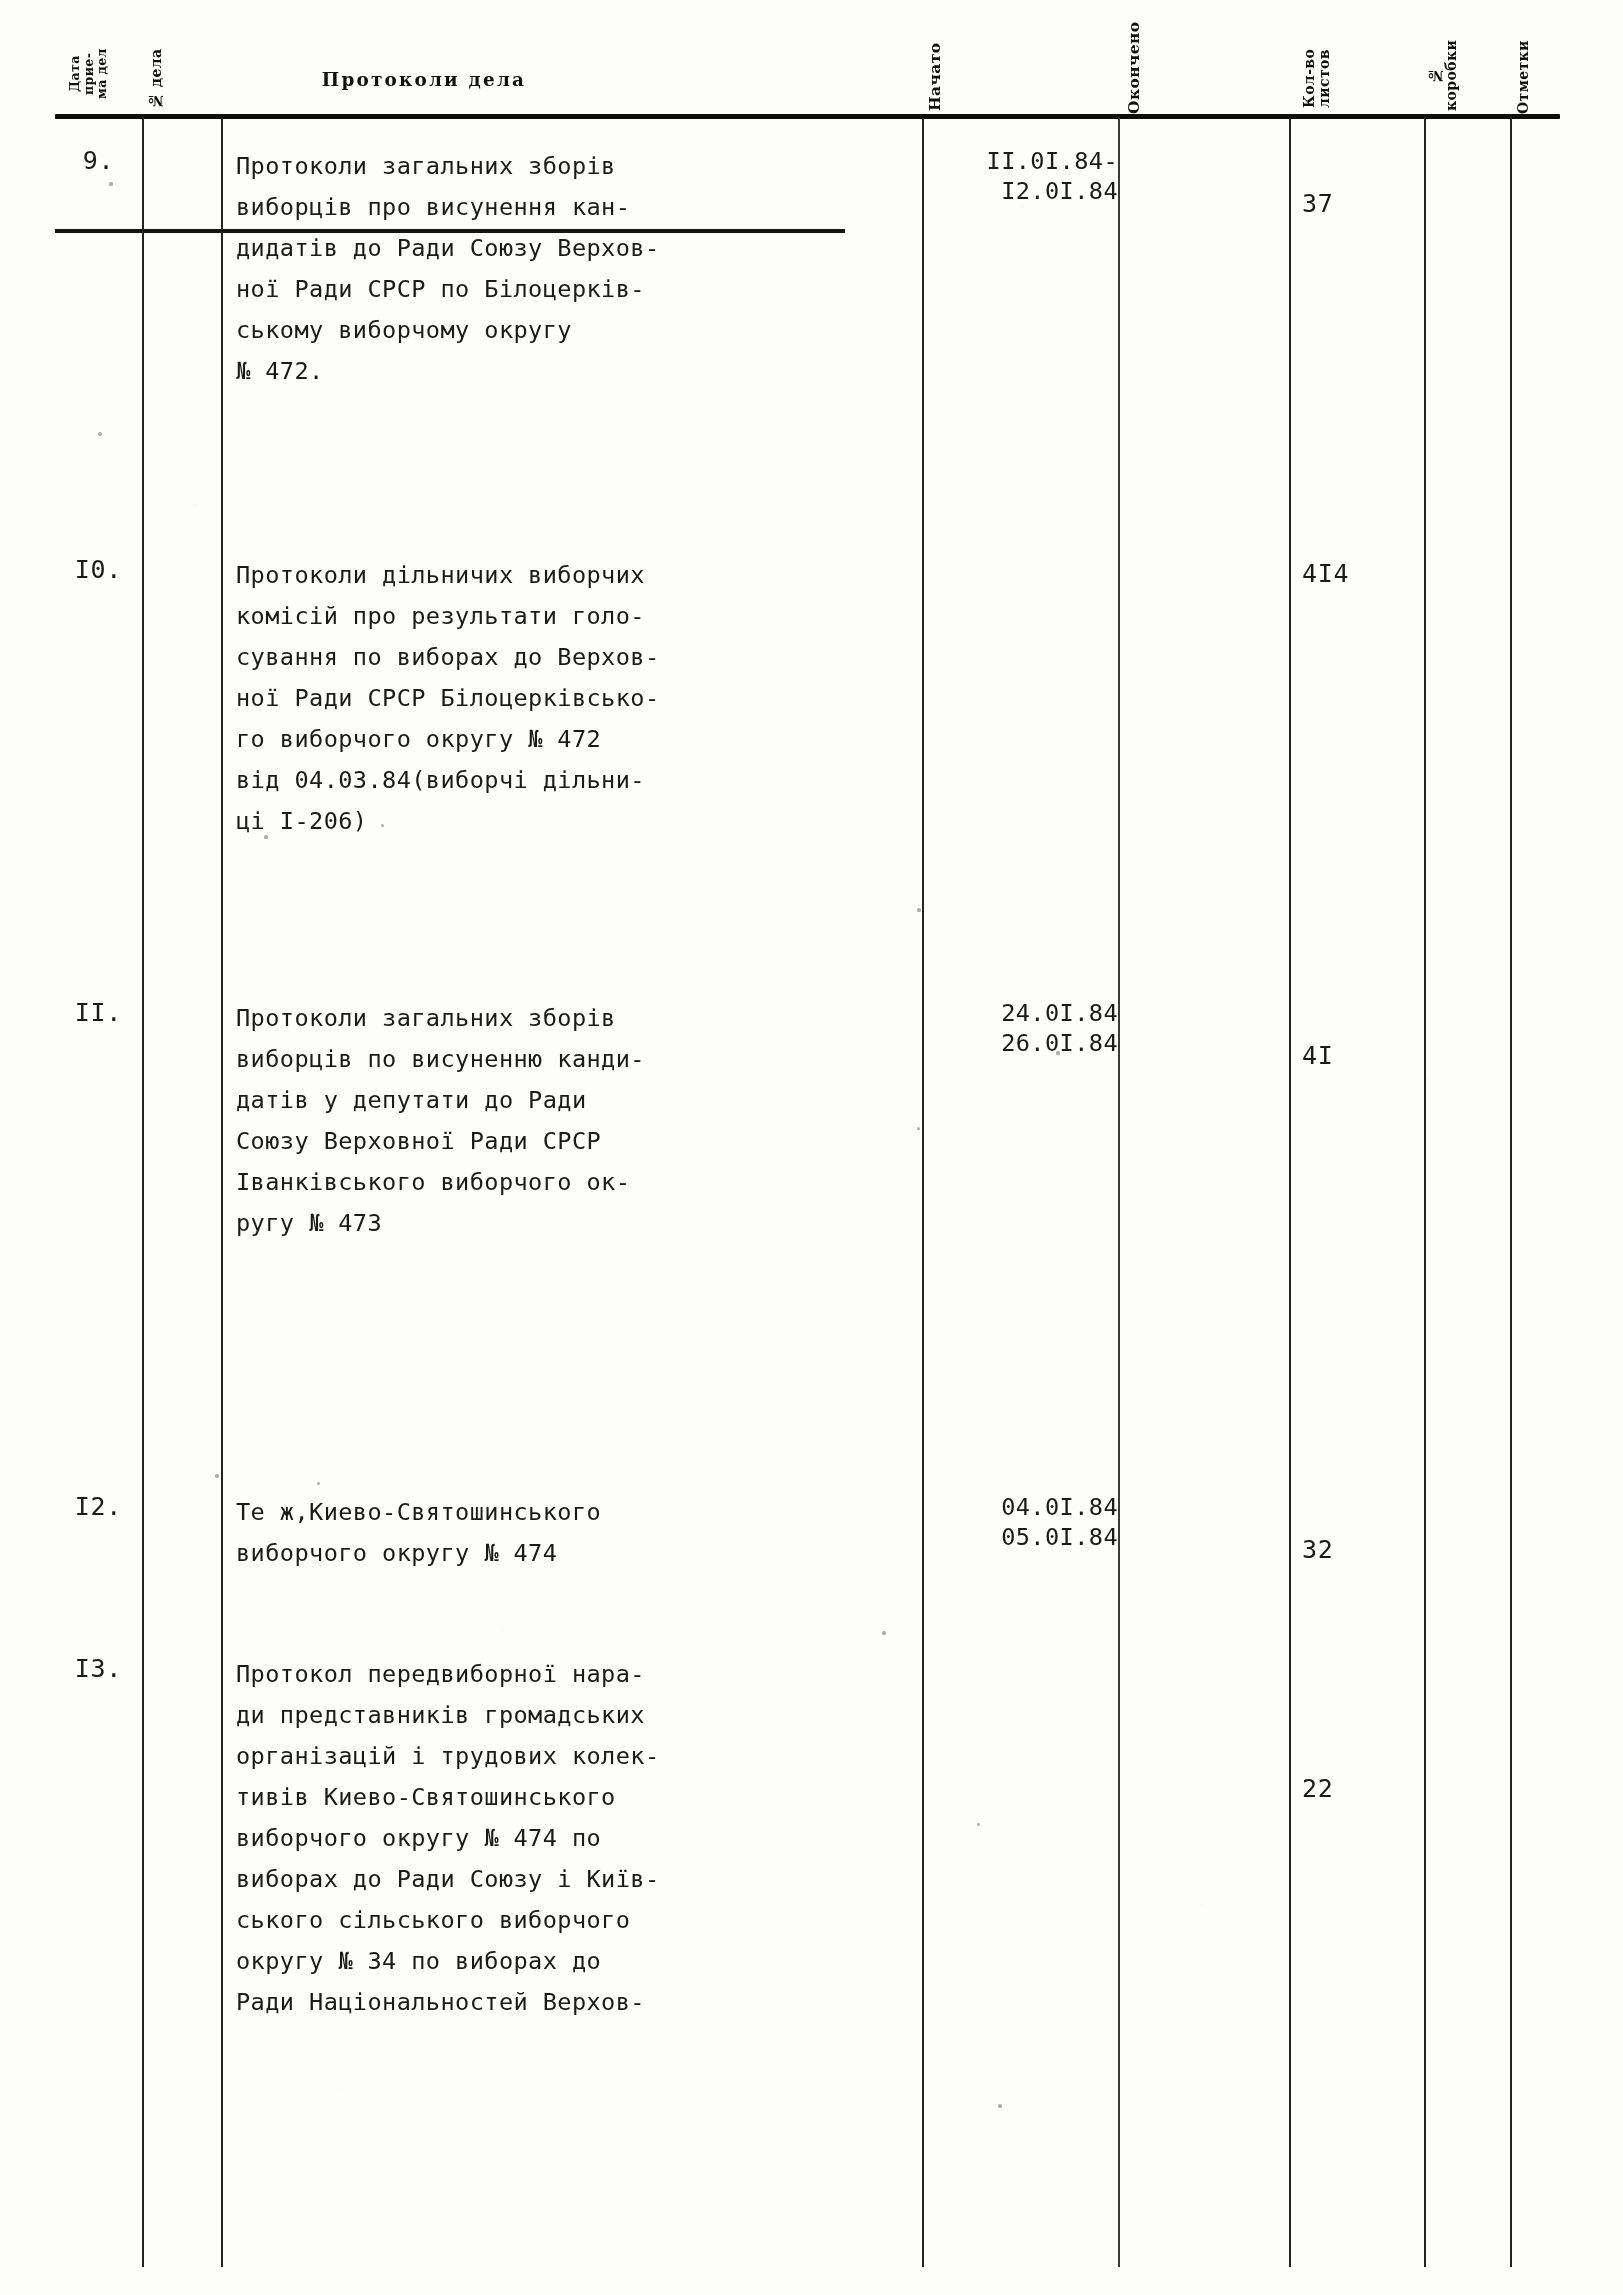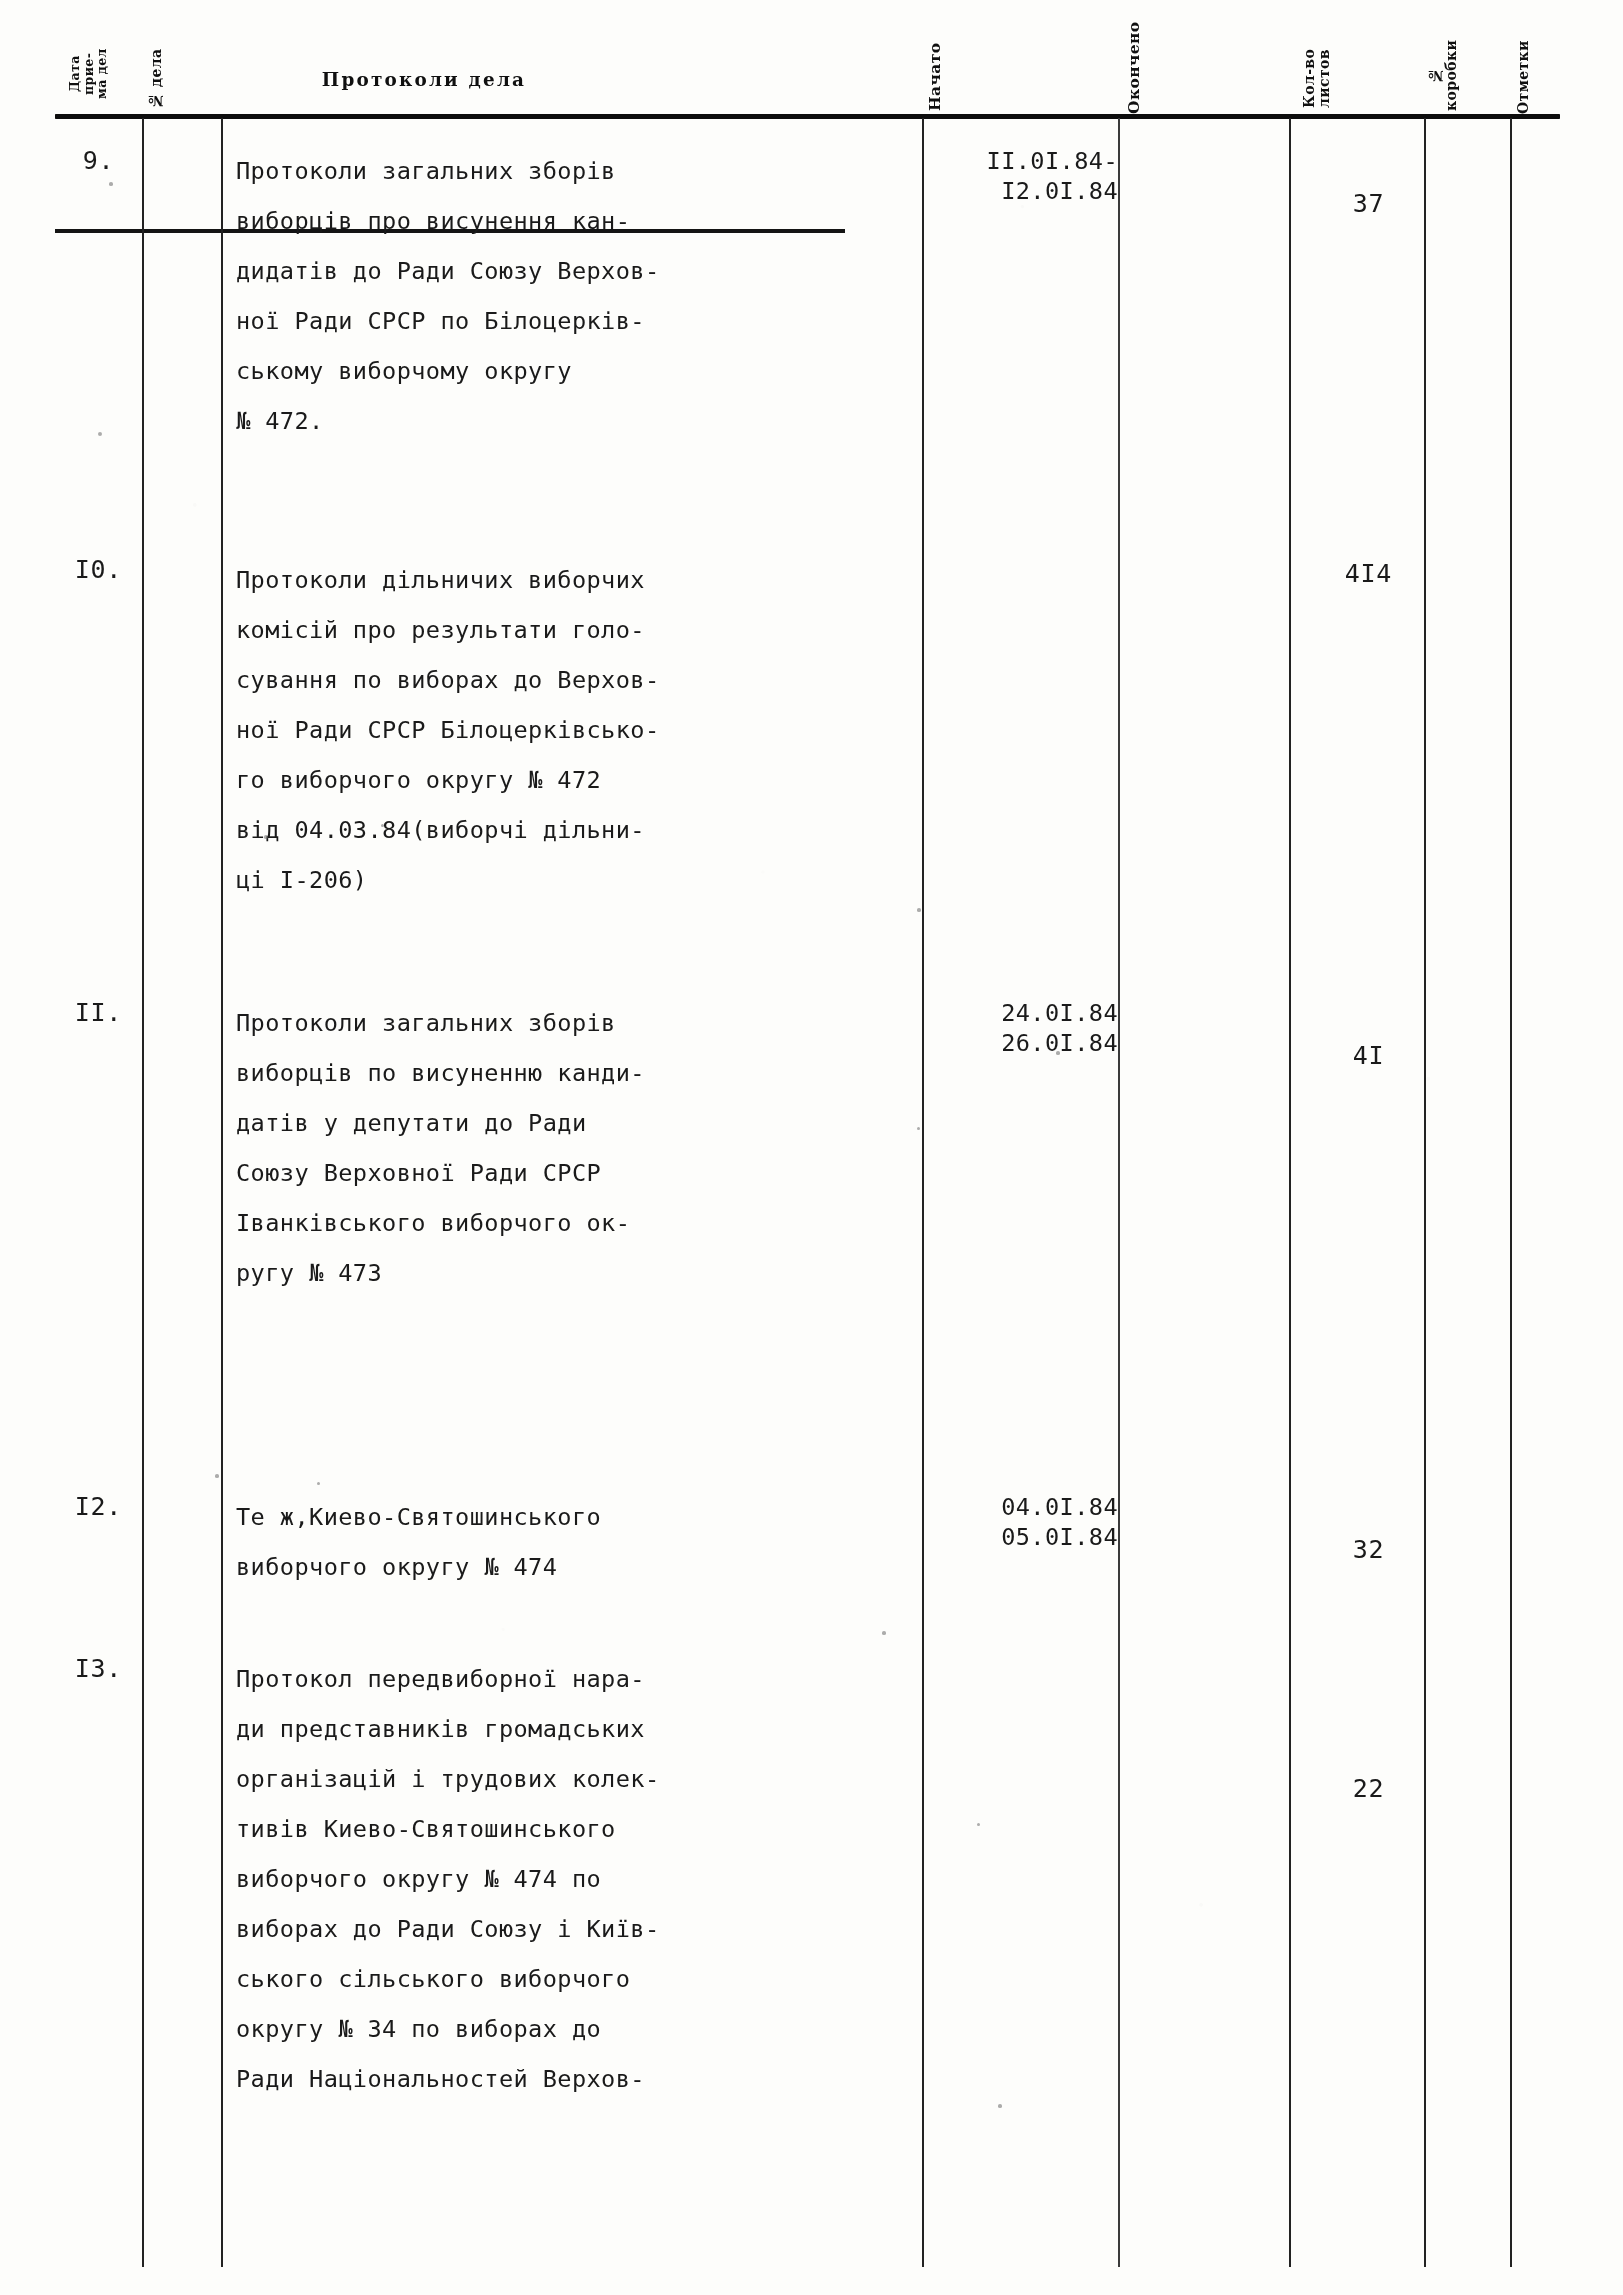--- a/index.html
+++ b/index.html
@@ -128,21 +128,21 @@
     width: 87px;
     text-align: center;
     font-size: 25px;
     letter-spacing: 0.7px;
   }
   .cell-title {
     position: absolute;
     left: 181px;
     width: 686px;
     font-size: 23.6px;
-    line-height: 50px;
+    line-height: 41px;
     letter-spacing: 0.4px;
     white-space: pre-line;
   }
   .cell-start {
     position: absolute;
     left: 871px;
     width: 192px;
     text-align: right;
     font-size: 23.6px;
     line-height: 30px;
@@ -156,21 +156,20 @@
     text-align: left;
     font-size: 23.6px;
     line-height: 41px;
     letter-spacing: 0.4px;
     white-space: pre-line;
   }
   .cell-sheets {
     position: absolute;
     left: 1247px;
     width: 133px;
-    text-align: center;
     font-size: 25px;
     letter-spacing: 0.7px;
   }
   .cell-box,
   .cell-notes {
     position: absolute;
     font-size: 22px;
   }
   .cell-box  { left: 1395px; width: 111px; text-align: center; }
   .cell-notes{ left: 1509px; width: 111px; text-align: center; }

